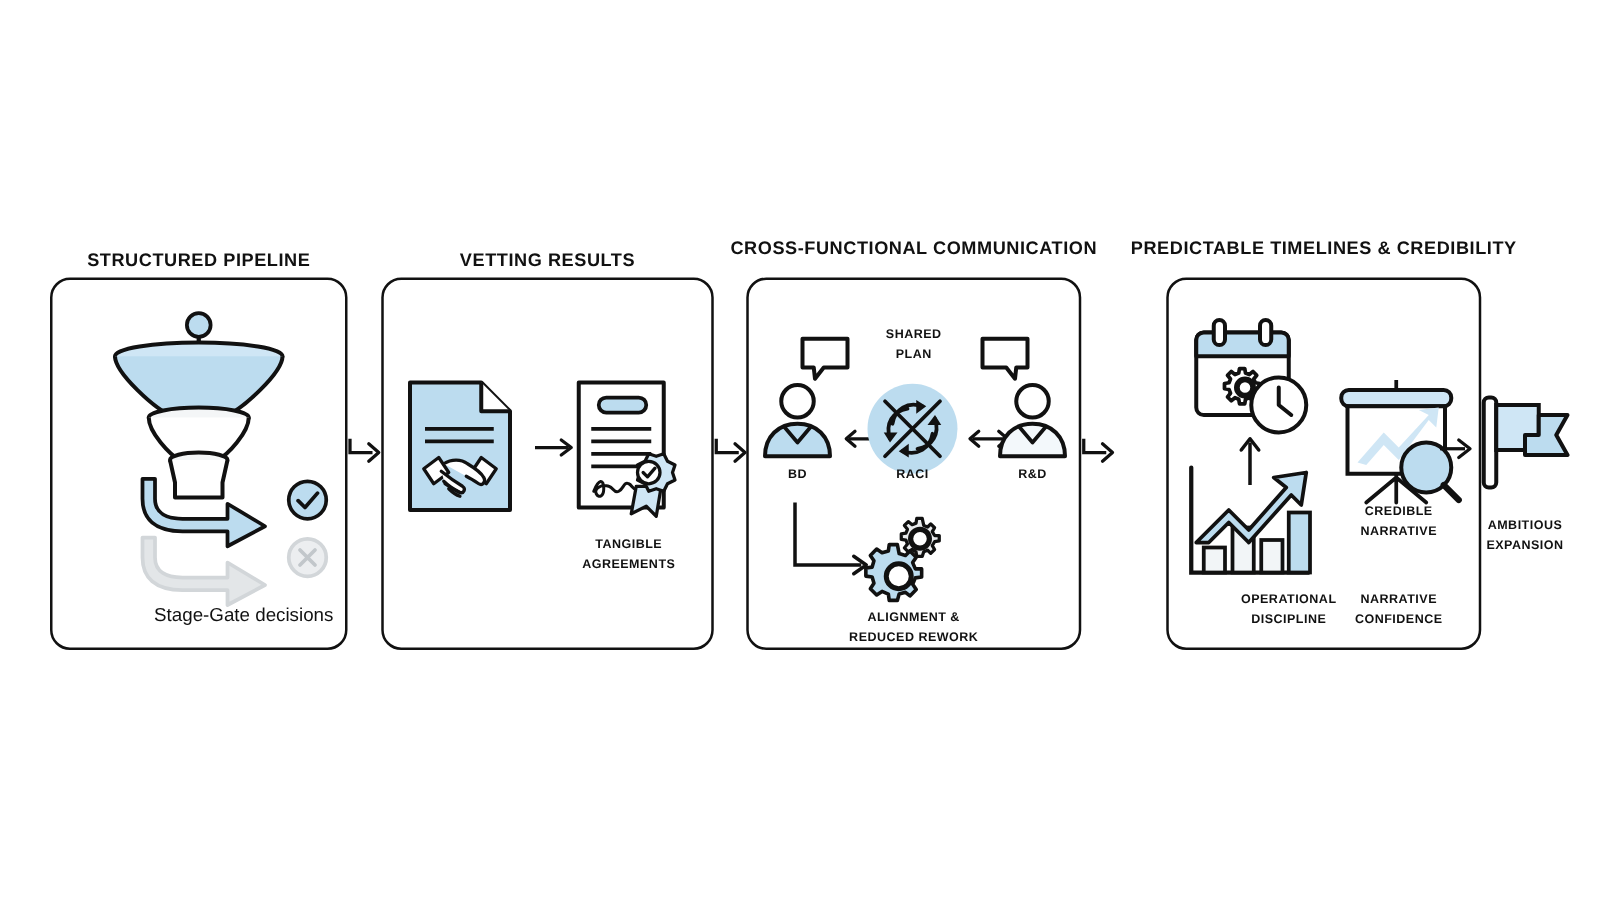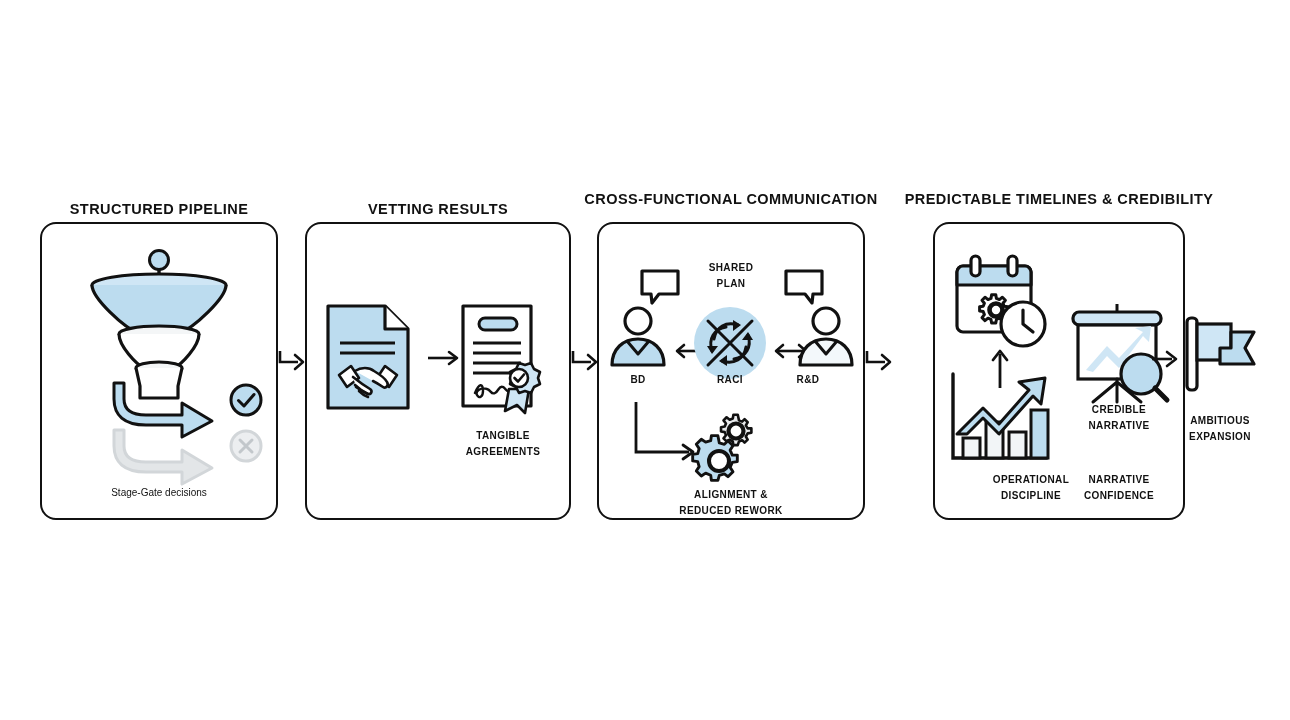--- a/index.html
+++ b/index.html
@@ -27,21 +27,21 @@
   .panel-legend.two-line{top:-10px;}
 
   
   .connector{position:absolute;z-index:6;}
 
   
   .cap{
     position:absolute;text-align:center;font-size:10px;font-weight:700;
     letter-spacing:.4px;line-height:16px;color:#111;white-space:pre-line;
   }
-  .cap.normal{font-weight:400;font-size:10px;letter-spacing:0;}
+  .cap.normal{font-weight:400;font-size:15px;letter-spacing:0;padding-left:36px;}
   .icon{position:absolute;}
   svg{display:block;overflow:visible;}
 </style>
 </head>
 <body>
 
 <div id="stage">
 
   <div class="panel" style="left:40px;top:200px;width:238px;height:320px;">
     <div class="panel-frame"></div>
@@ -220,21 +220,21 @@
         <circle cx="29" cy="16" r="13" fill="#ffffff" stroke="#111" stroke-width="3.2"></circle>
         <path d="M3 60 C3 44 14 34 29 34 C44 34 55 44 55 60 Z" fill="#f3f8fb" stroke="#111" stroke-width="3.2" stroke-linejoin="round"></path>
         <path d="M18 36 L29 49 L40 36" fill="none" stroke="#111" stroke-width="3" stroke-linejoin="round"></path>
       </svg>
     </div>
     <div class="icon" style="left:186px;top:68px;">
       <svg width="42" height="38" viewBox="0 0 42 38">
         <path d="M3 3 L39 3 L39 26 L30 26 L29 35 L22 26 L3 26 Z" fill="#ffffff" stroke="#111" stroke-width="3.2" stroke-linejoin="round"></path>
       </svg>
     </div>
-    <div class="cap" style="left:181px;top:172px;width:60px;">R&amp;D</div>
+    <div class="cap" style="left:199px;top:172px;width:60px;">R&amp;D</div>
 
     <div class="icon" style="left:36px;top:200px;">
       <svg width="80" height="70" viewBox="0 0 80 70">
         <path d="M3 2 L3 52 L56 52" fill="none" stroke="#111" stroke-width="2.8"></path>
         <path d="M50 45 L60 52 L50 59" fill="none" stroke="#111" stroke-width="2.8" stroke-linecap="round" stroke-linejoin="round"></path>
       </svg>
     </div>
 
     <div class="icon" style="left:88px;top:212px;">
       <svg width="86" height="72" viewBox="0 0 86 72">

